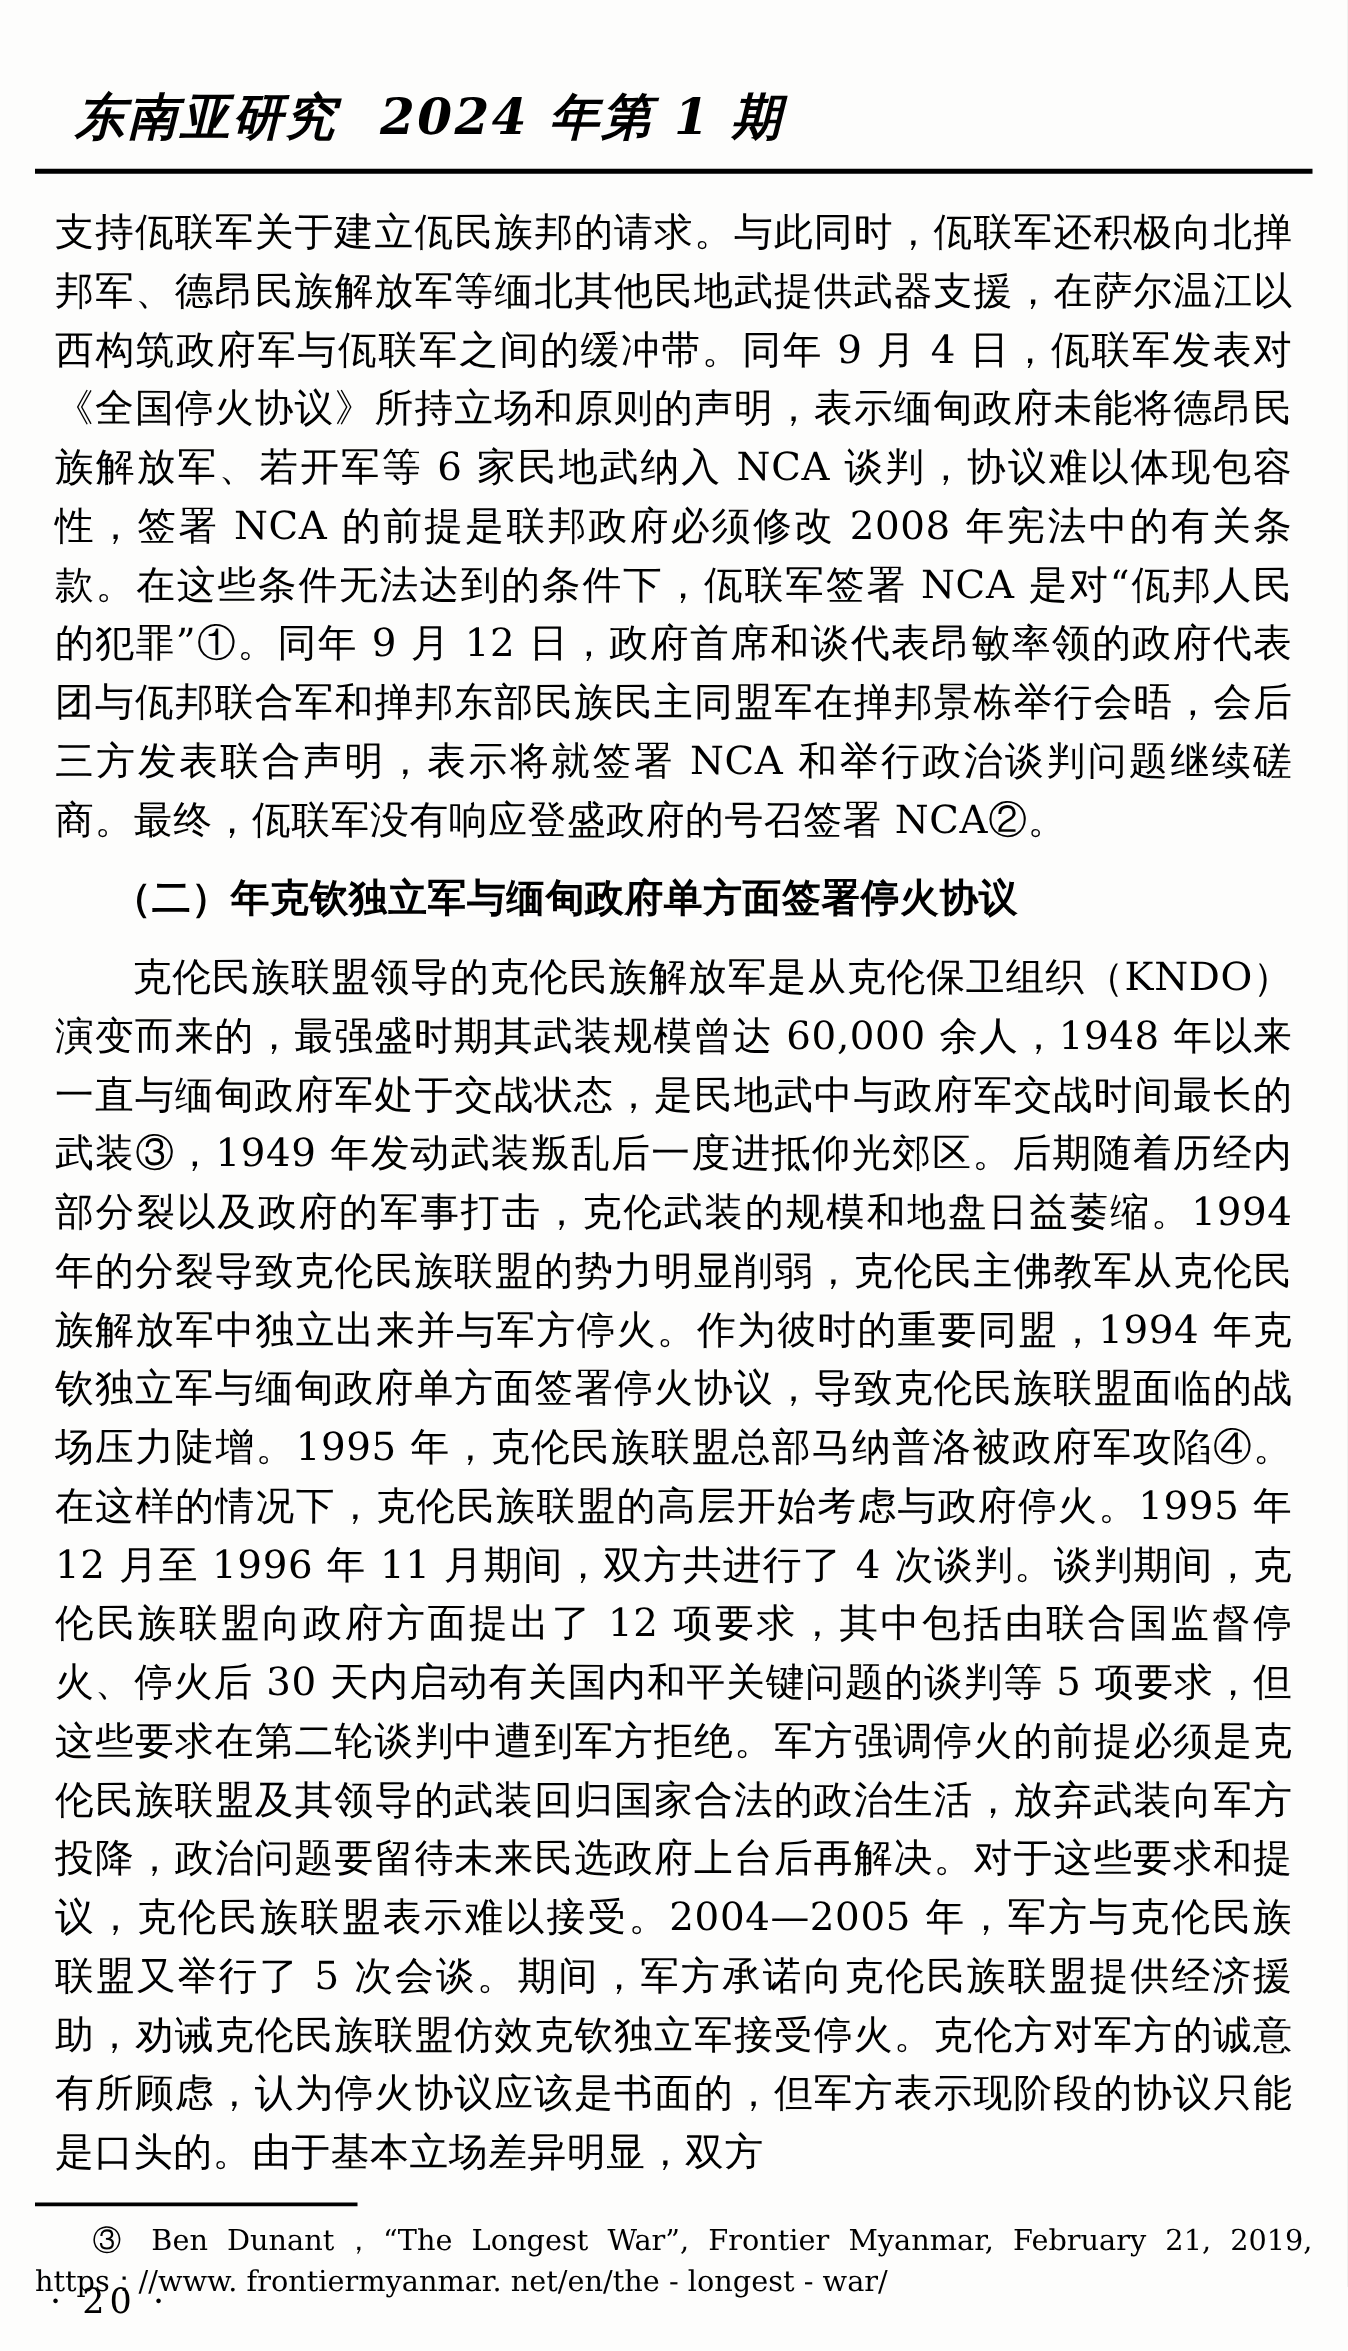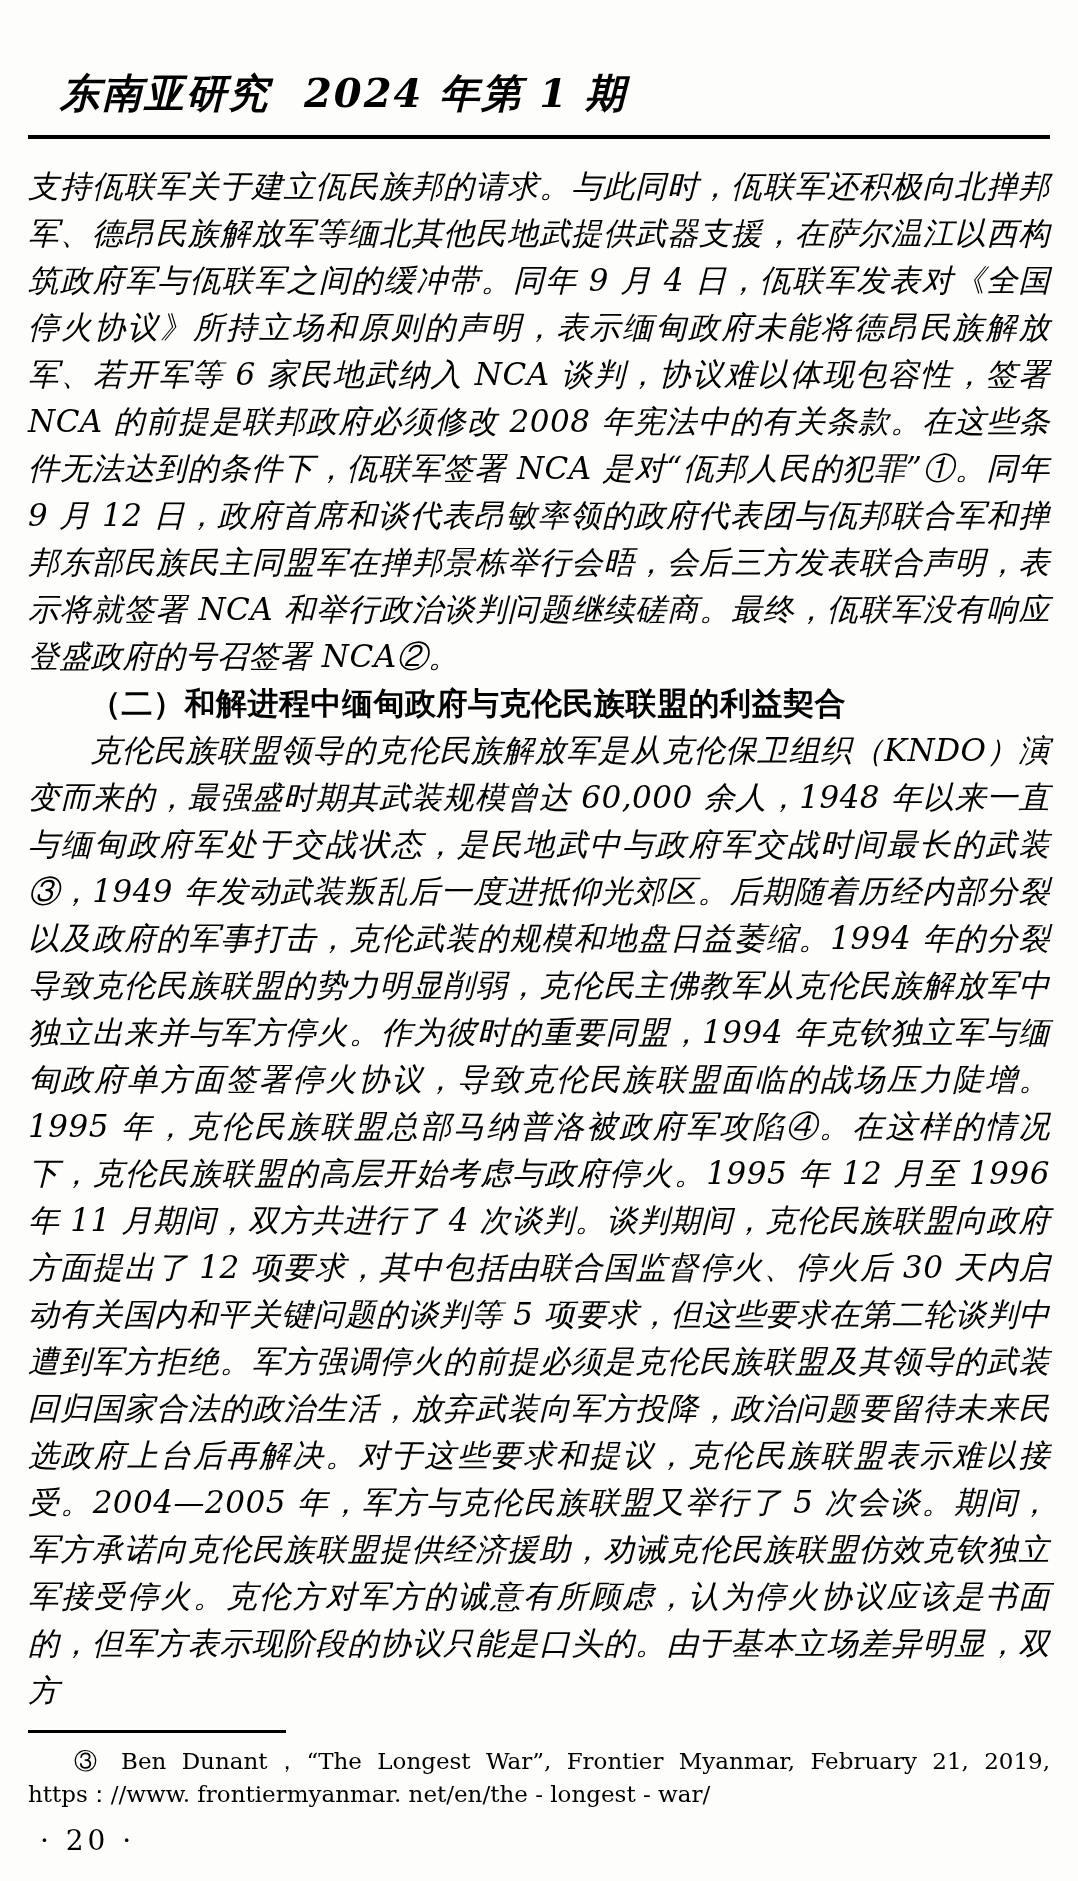--- a/index.html
+++ b/index.html
@@ -32,21 +32,21 @@
     width:100%;
   }
   
   .article-body {
     margin-top:24px;
     font-size:31px;
     line-height:47px;
     text-align:justify;
     letter-spacing:0.5px;
   }
-  .body-para { margin:0;font-style:italic; }
+  .body-para { margin:16px; }
   .body-para.indent { text-indent:2em; }
   .section-heading {
     margin:0;
     font-size:31px;
     line-height:47px;
     font-weight:bold;
     text-indent:2em;
   }
   
   .fn-rule {
@@ -79,21 +79,21 @@
 
   <header>
     <div class="header-line">
       <span class="journal-title">东南亚研究</span><span class="issue-label">2024 年第 1 期</span>
     </div>
     <div class="header-rule"></div>
   </header>
 
   <main class="article-body">
     <p class="body-para">支持佤联军关于建立佤民族邦的请求。与此同时，佤联军还积极向北掸邦军、德昂民族解放军等缅北其他民地武提供武器支援，在萨尔温江以西构筑政府军与佤联军之间的缓冲带。同年 9 月 4 日，佤联军发表对《全国停火协议》所持立场和原则的声明，表示缅甸政府未能将德昂民族解放军、若开军等 6 家民地武纳入 NCA 谈判，协议难以体现包容性，签署 NCA 的前提是联邦政府必须修改 2008 年宪法中的有关条款。在这些条件无法达到的条件下，佤联军签署 NCA 是对“佤邦人民的犯罪”①。同年 9 月 12 日，政府首席和谈代表昂敏率领的政府代表团与佤邦联合军和掸邦东部民族民主同盟军在掸邦景栋举行会晤，会后三方发表联合声明，表示将就签署 NCA 和举行政治谈判问题继续磋商。最终，佤联军没有响应登盛政府的号召签署 NCA②。</p>
-    <h3 class="section-heading">（二）和解进程中缅甸政府与克伦民族联盟的利益契合</h3>
+    <h3 class="section-heading">（二）年克钦独立军与缅甸政府单方面签署停火协议</h3>
     <p class="body-para indent">克伦民族联盟领导的克伦民族解放军是从克伦保卫组织（KNDO）演变而来的，最强盛时期其武装规模曾达 60,000 余人，1948 年以来一直与缅甸政府军处于交战状态，是民地武中与政府军交战时间最长的武装③，1949 年发动武装叛乱后一度进抵仰光郊区。后期随着历经内部分裂以及政府的军事打击，克伦武装的规模和地盘日益萎缩。1994 年的分裂导致克伦民族联盟的势力明显削弱，克伦民主佛教军从克伦民族解放军中独立出来并与军方停火。作为彼时的重要同盟，1994 年克钦独立军与缅甸政府单方面签署停火协议，导致克伦民族联盟面临的战场压力陡增。1995 年，克伦民族联盟总部马纳普洛被政府军攻陷④。在这样的情况下，克伦民族联盟的高层开始考虑与政府停火。1995 年 12 月至 1996 年 11 月期间，双方共进行了 4 次谈判。谈判期间，克伦民族联盟向政府方面提出了 12 项要求，其中包括由联合国监督停火、停火后 30 天内启动有关国内和平关键问题的谈判等 5 项要求，但这些要求在第二轮谈判中遭到军方拒绝。军方强调停火的前提必须是克伦民族联盟及其领导的武装回归国家合法的政治生活，放弃武装向军方投降，政治问题要留待未来民选政府上台后再解决。对于这些要求和提议，克伦民族联盟表示难以接受。2004—2005 年，军方与克伦民族联盟又举行了 5 次会谈。期间，军方承诺向克伦民族联盟提供经济援助，劝诫克伦民族联盟仿效克钦独立军接受停火。克伦方对军方的诚意有所顾虑，认为停火协议应该是书面的，但军方表示现阶段的协议只能是口头的。由于基本立场差异明显，双方</p>
   </main>
 
   <footer>
     <div class="fn-rule"></div>
     <div class="footnotes">
       <p class="footnote"><span class="fn-marker">③</span><span>Ben Dunant，“The Longest War”, Frontier Myanmar, February 21, 2019, https：//www. frontiermyanmar. net/en/the - longest - war/</span></p>
 
     </div>
     <div class="page-number">· 20 ·</div>

